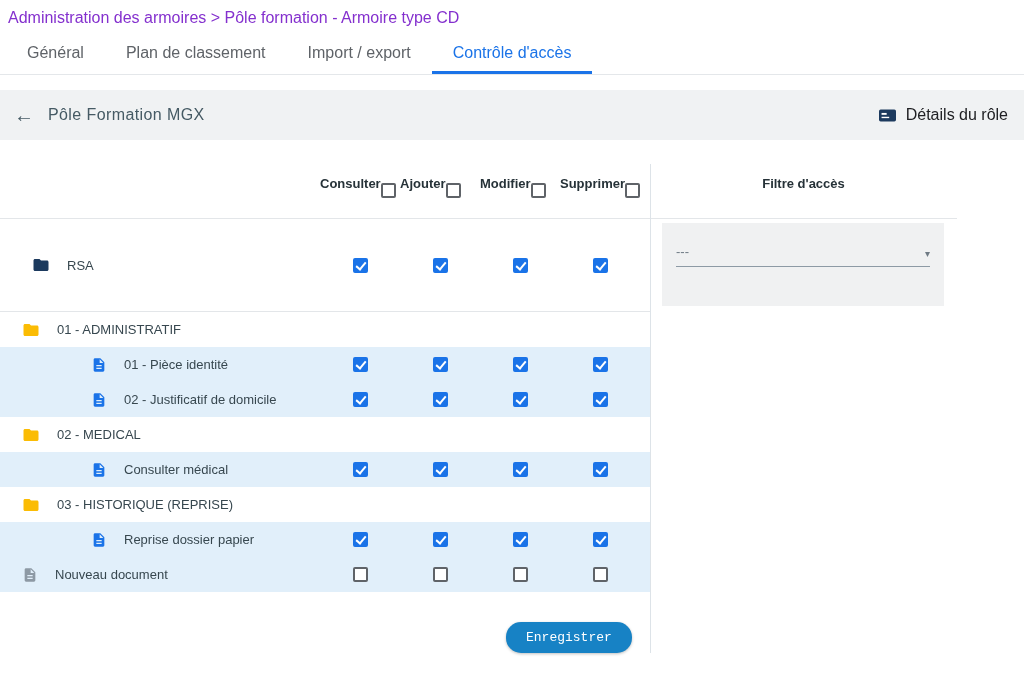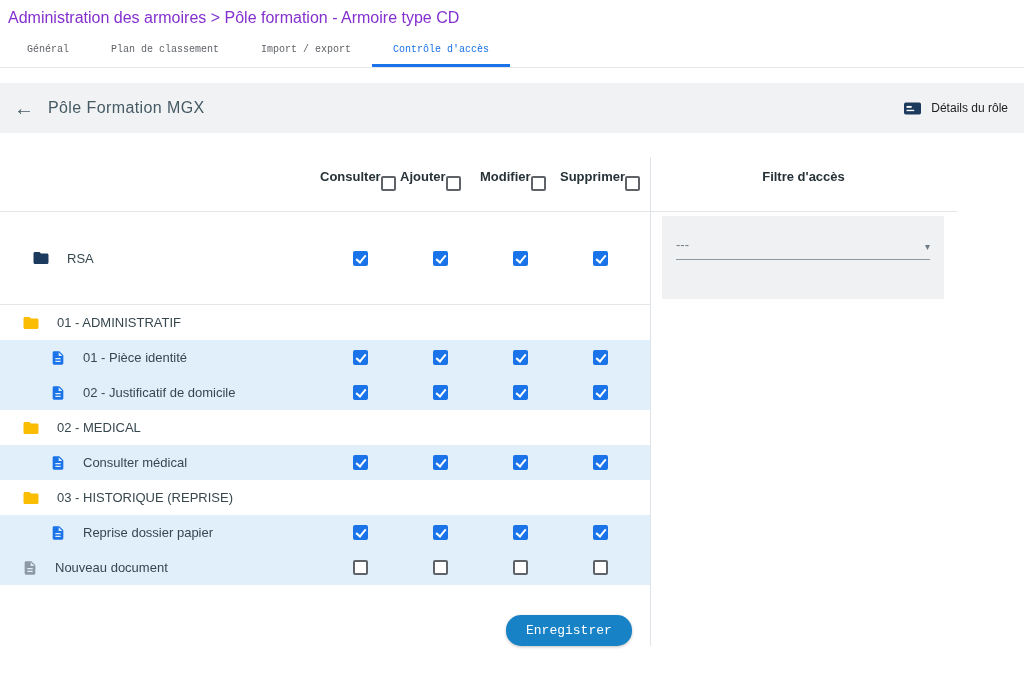--- a/index.html
+++ b/index.html
@@ -2,30 +2,30 @@
 <html><head>
 <meta charset="utf-8">
 <style>
   * { margin:0; padding:0; box-sizing:border-box; }
   html,body { width:1024px; height:678px; background:#ffffff; overflow:hidden;
               font-family:"Liberation Sans", sans-serif; }
 
   .breadcrumb { padding:9px 10px 4px 8px; font-size:16px; color:#8430ce; }
 
   .tabs { display:flex; padding-left:6px; border-bottom:1px solid #e4e7ea; }
-  .tab { padding:13px 21px 9px; font-size:10px; color:#5f6368; cursor:pointer;
-         border-bottom:3px solid transparent; white-space:nowrap;font-family:Liberation Mono, monospace; }
+  .tab { padding:13px 21px 9px; font-size:16px; color:#5f6368; cursor:pointer;
+         border-bottom:3px solid transparent; white-space:nowrap; }
   .tab.active { color:#1a73e8; border-bottom-color:#1a73e8; }
 
   .toolbar { margin-top:15px; height:50px; background:#f0f2f3; display:flex;
              align-items:center; padding:0 14px; }
   .back { font-size:20px; color:#455a64; margin-right:14px; cursor:pointer; line-height:1; }
   .title { font-size:16px; color:#455a64; letter-spacing:0.4px; }
   .details { margin-left:auto; display:flex; align-items:center; gap:10px;
-             font-size:12px; color:#202124; cursor:pointer; padding-right:2px; }
+             font-size:16px; color:#202124; cursor:pointer; padding-right:2px; }
 
   .content { position:relative; width:957px; }
   .vline { position:absolute; left:650px; top:24px; bottom:0; width:1px; background:#dde3e8; }
 
   .thead { display:flex; padding-top:36px; border-bottom:1px solid #e3e6e9; }
   .thead .left { width:650px; display:flex; }
   .labelcol { width:320px; }
   .colhead { width:80px; display:flex; align-items:center; }
   .colname { font-size:13px; font-weight:bold; color:#263238; margin-bottom:14px; }
   .fhead { flex:1; text-align:center; font-size:13px; font-weight:bold; color:#263238;
@@ -34,21 +34,21 @@
   .thead .colhead { padding-bottom:13px; }
 
   .trow { display:flex; height:35px; }
   .trow.root { height:93px; }
   .trow .left { width:650px; display:flex; align-items:center; }
   .trow.hl .left { background:#e1effa; }
   .trow.root .left { border-bottom:1px solid #e3e6e9; }
   .label-cell { width:320px; display:flex; align-items:center; gap:17px; }
   .indent0 { padding-left:32px; }
   .indent1 { padding-left:22px; }
-  .indent2 { padding-left:50px;align-items:center; }
+  .indent2 { padding-left:91px;align-items:center; }
   .icon { display:flex; align-items:center; }
   .rlabel { font-size:13px; color:#37474f; white-space:nowrap; }
   .ccell { width:80px; display:flex; justify-content:center; align-items:center; }
   .fcell { flex:1; position:relative; }
 
   .cb { width:15px; height:15px; border:2px solid #5f6368; border-radius:2px;
         background:#fff; position:relative; cursor:pointer; flex:0 0 auto; }
   .cb.checked { background:#1a73e8; border-color:#1a73e8; }
   .cb.checked::after { content:""; position:absolute; left:3px; top:0px; width:4px; height:8px;
         border:2px solid #fff; border-top:0; border-left:0; transform:rotate(40deg); }

